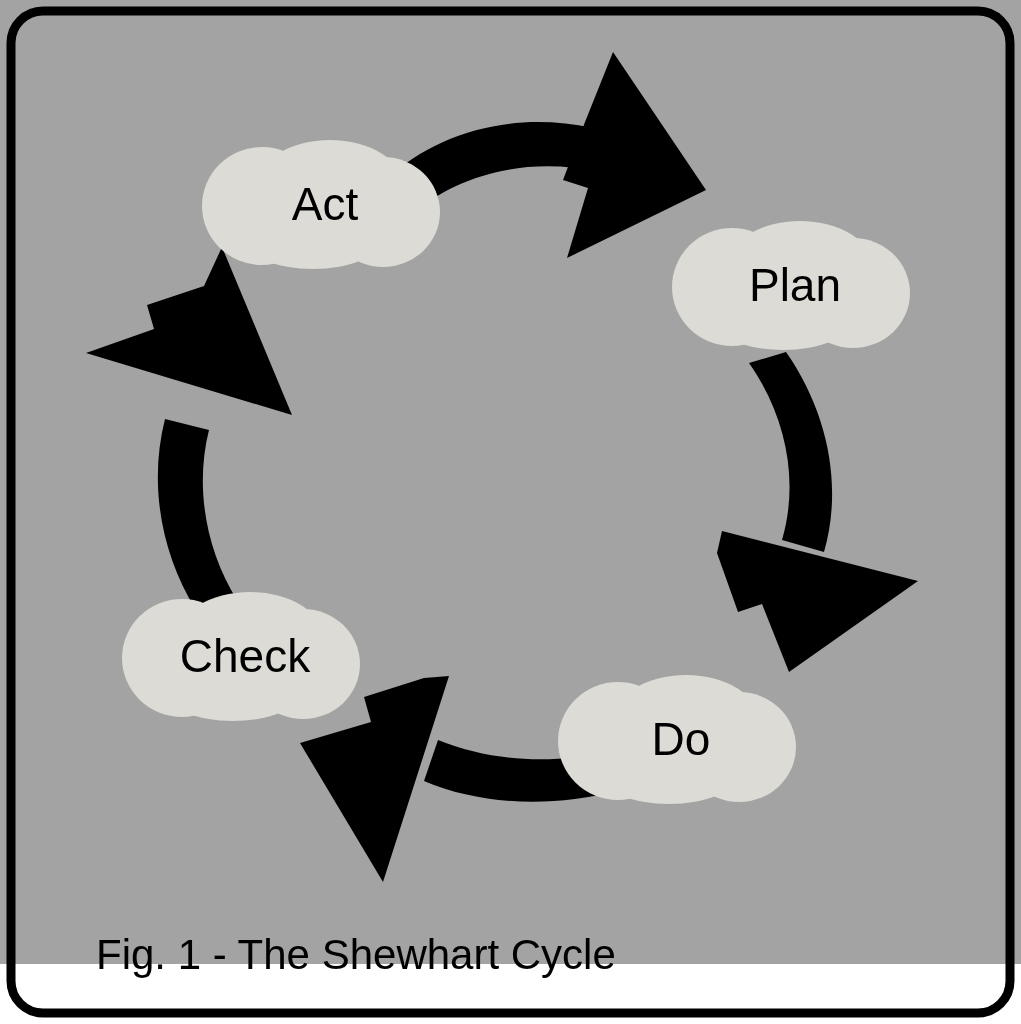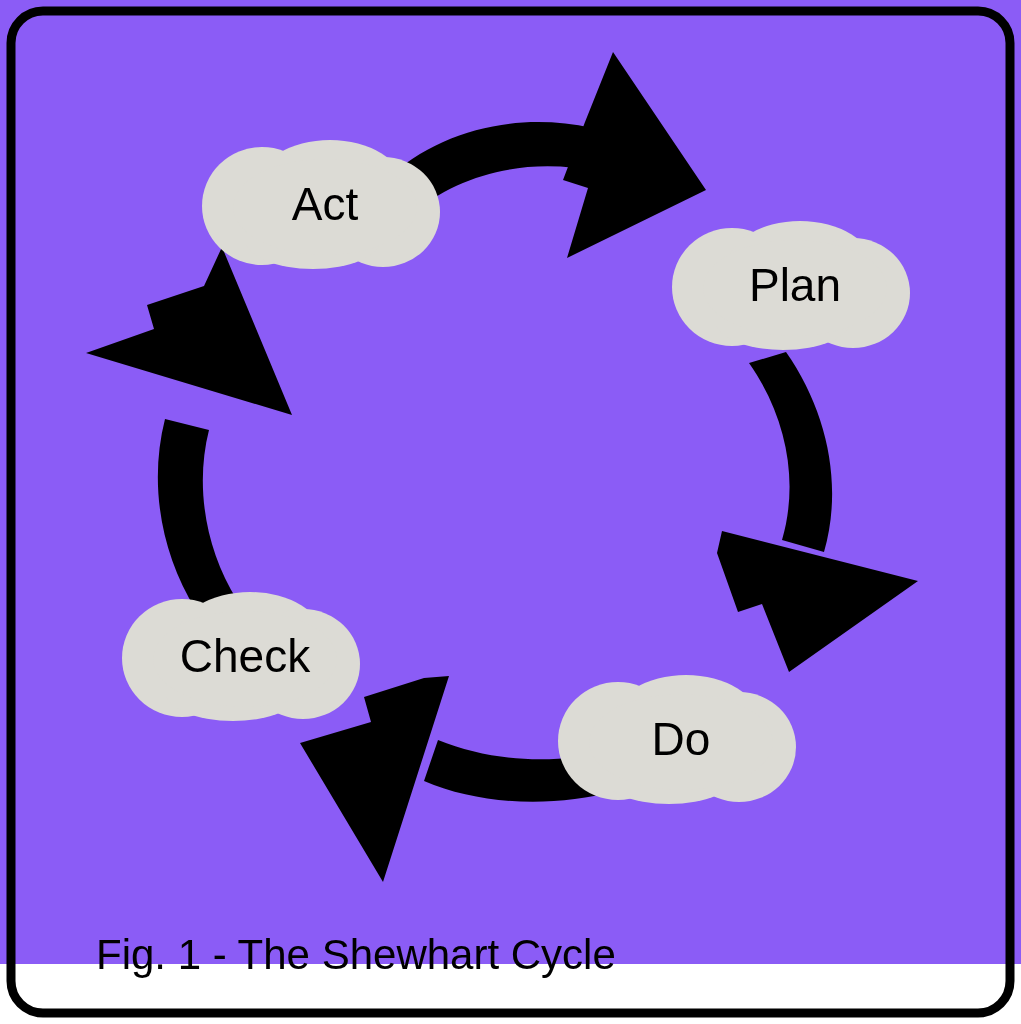--- a/index.html
+++ b/index.html
@@ -11,21 +11,21 @@
   body {
     width: 1021px;
     height: 1024px;
     overflow: hidden;
     font-family: "Liberation Sans", sans-serif;
   }
   #figure-root {
     position: relative;
     width: 1021px;
     height: 964px;
-    background: #8b5cf6;
+    background: #a3a3a3;
   }
   #diagram-svg {
     position: absolute;
     left: 0;
     top: 0;
     width: 1021px;
     height: 1024px;
     display: block;
   }
   .node-label {

